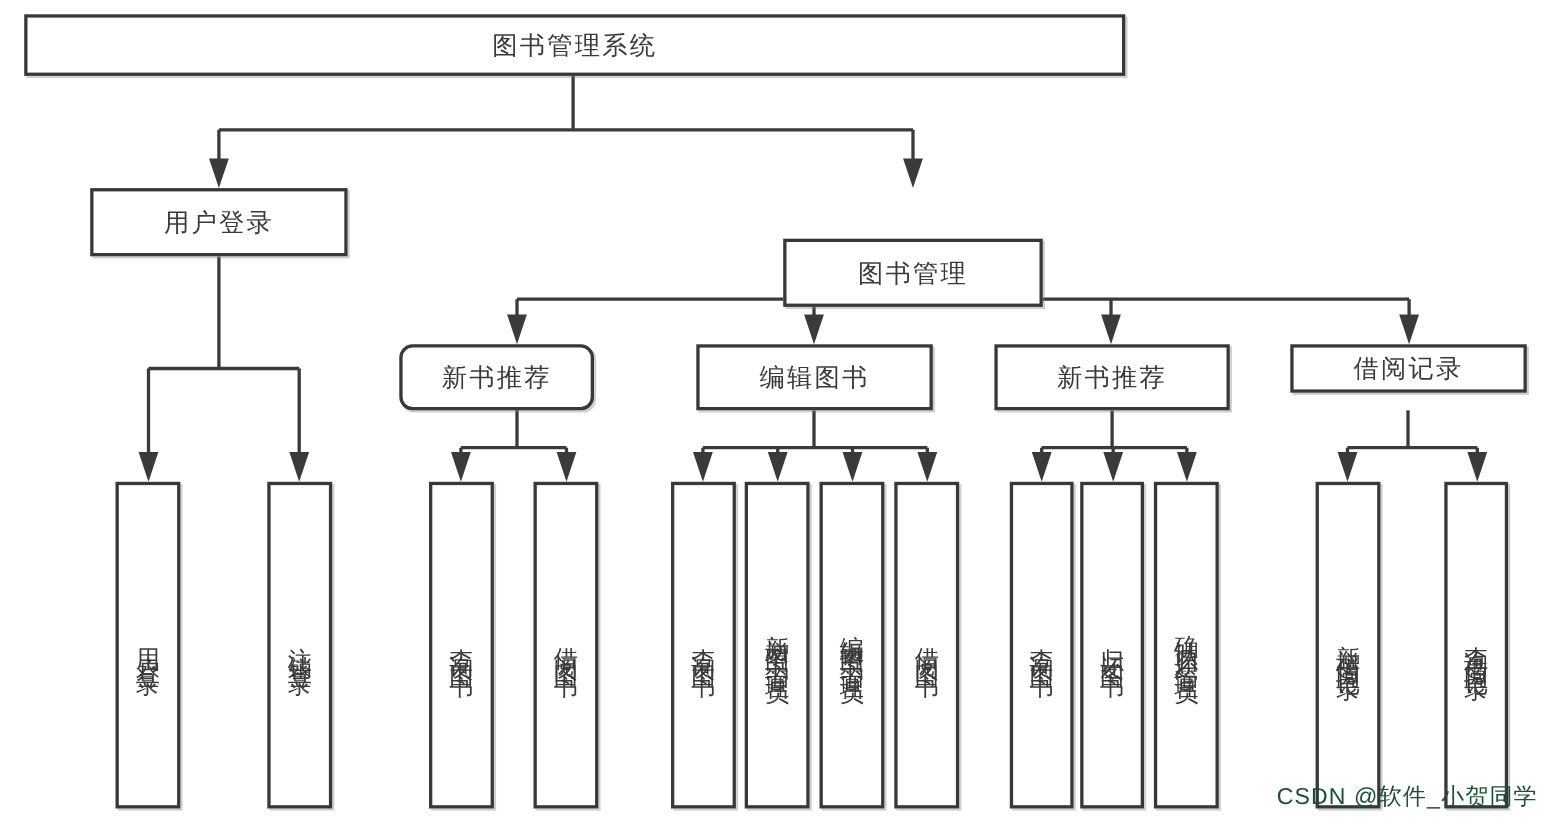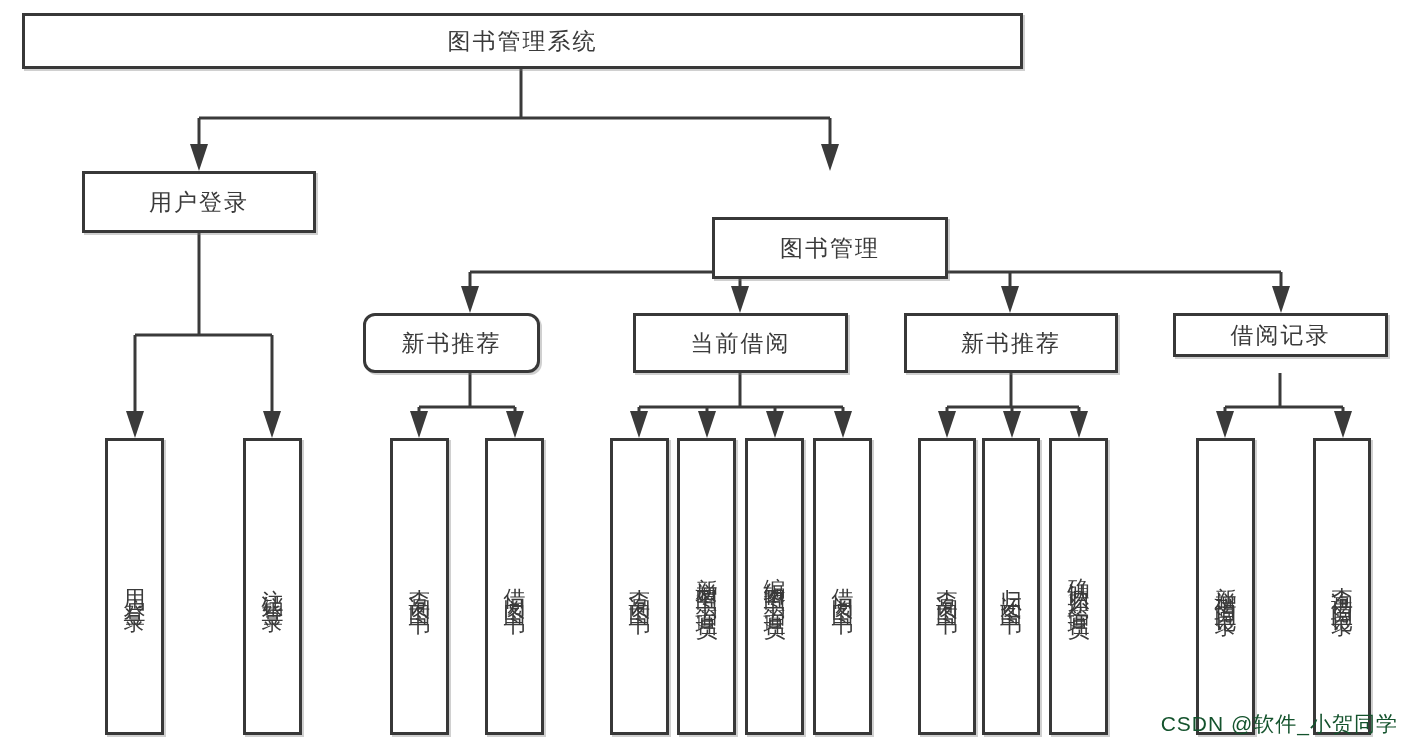--- a/index.html
+++ b/index.html
@@ -110,21 +110,21 @@
       <polygon points="1343,438 1334,411 1352,411"></polygon>
     </g>
   </svg>
 
   <div class="node" style="left:22px;top:13px;width:1001px;height:56px;">图书管理系统</div>
 
   <div class="node" style="left:82px;top:171px;width:234px;height:62px;">用户登录</div>
   <div class="node" style="left:712px;top:171px;width:236px;height:62px;margin-top:46px;">图书管理</div>
 
   <div class="node" style="left:363px;top:313px;width:177px;height:60px;border-radius:12px;">新书推荐</div>
-  <div class="node" style="left:633px;top:313px;width:215px;height:60px;">当前借阅</div>
+  <div class="node" style="left:633px;top:313px;width:215px;height:60px;">编辑图书</div>
   <div class="node" style="left:904px;top:313px;width:214px;height:60px;">新书推荐</div>
   <div class="node" style="left:1173px;top:313px;width:215px;height:44px;">借阅记录</div>
 
   <div class="node vnode" style="left:105px;top:438px;width:59px;height:297px;">用户登录</div>
   <div class="node vnode" style="left:243px;top:438px;width:59px;height:297px;">注销登录</div>
 
   <div class="node vnode" style="left:390px;top:438px;width:59px;height:297px;">查询图书</div>
   <div class="node vnode" style="left:485px;top:438px;width:59px;height:297px;">借阅图书</div>
 
   <div class="node vnode" style="left:610px;top:438px;width:59px;height:297px;">查询图书</div>

